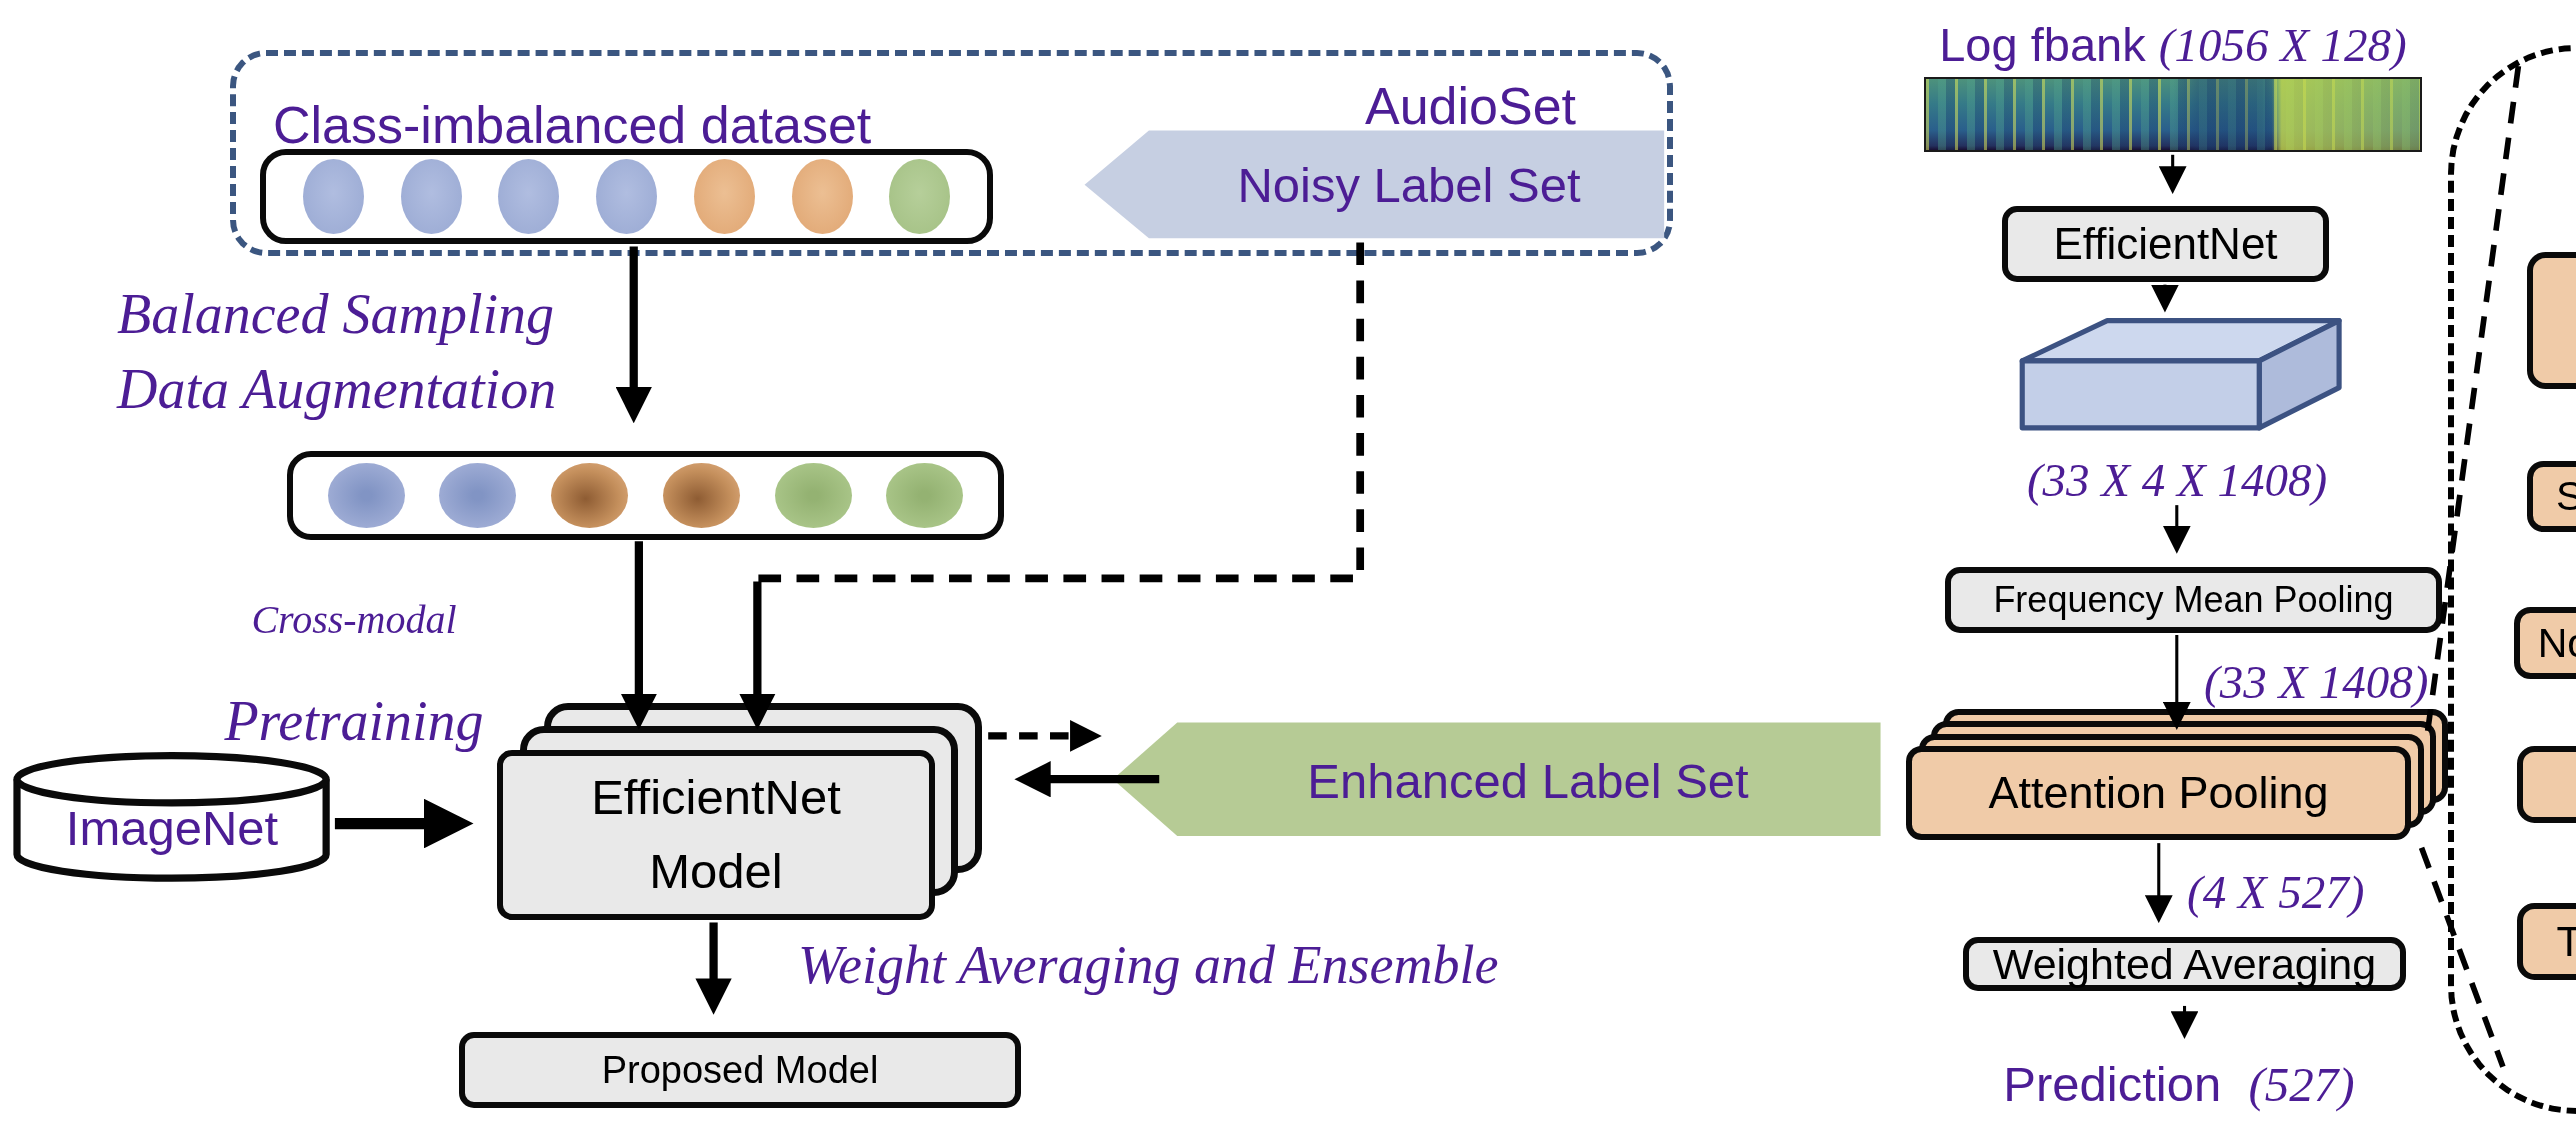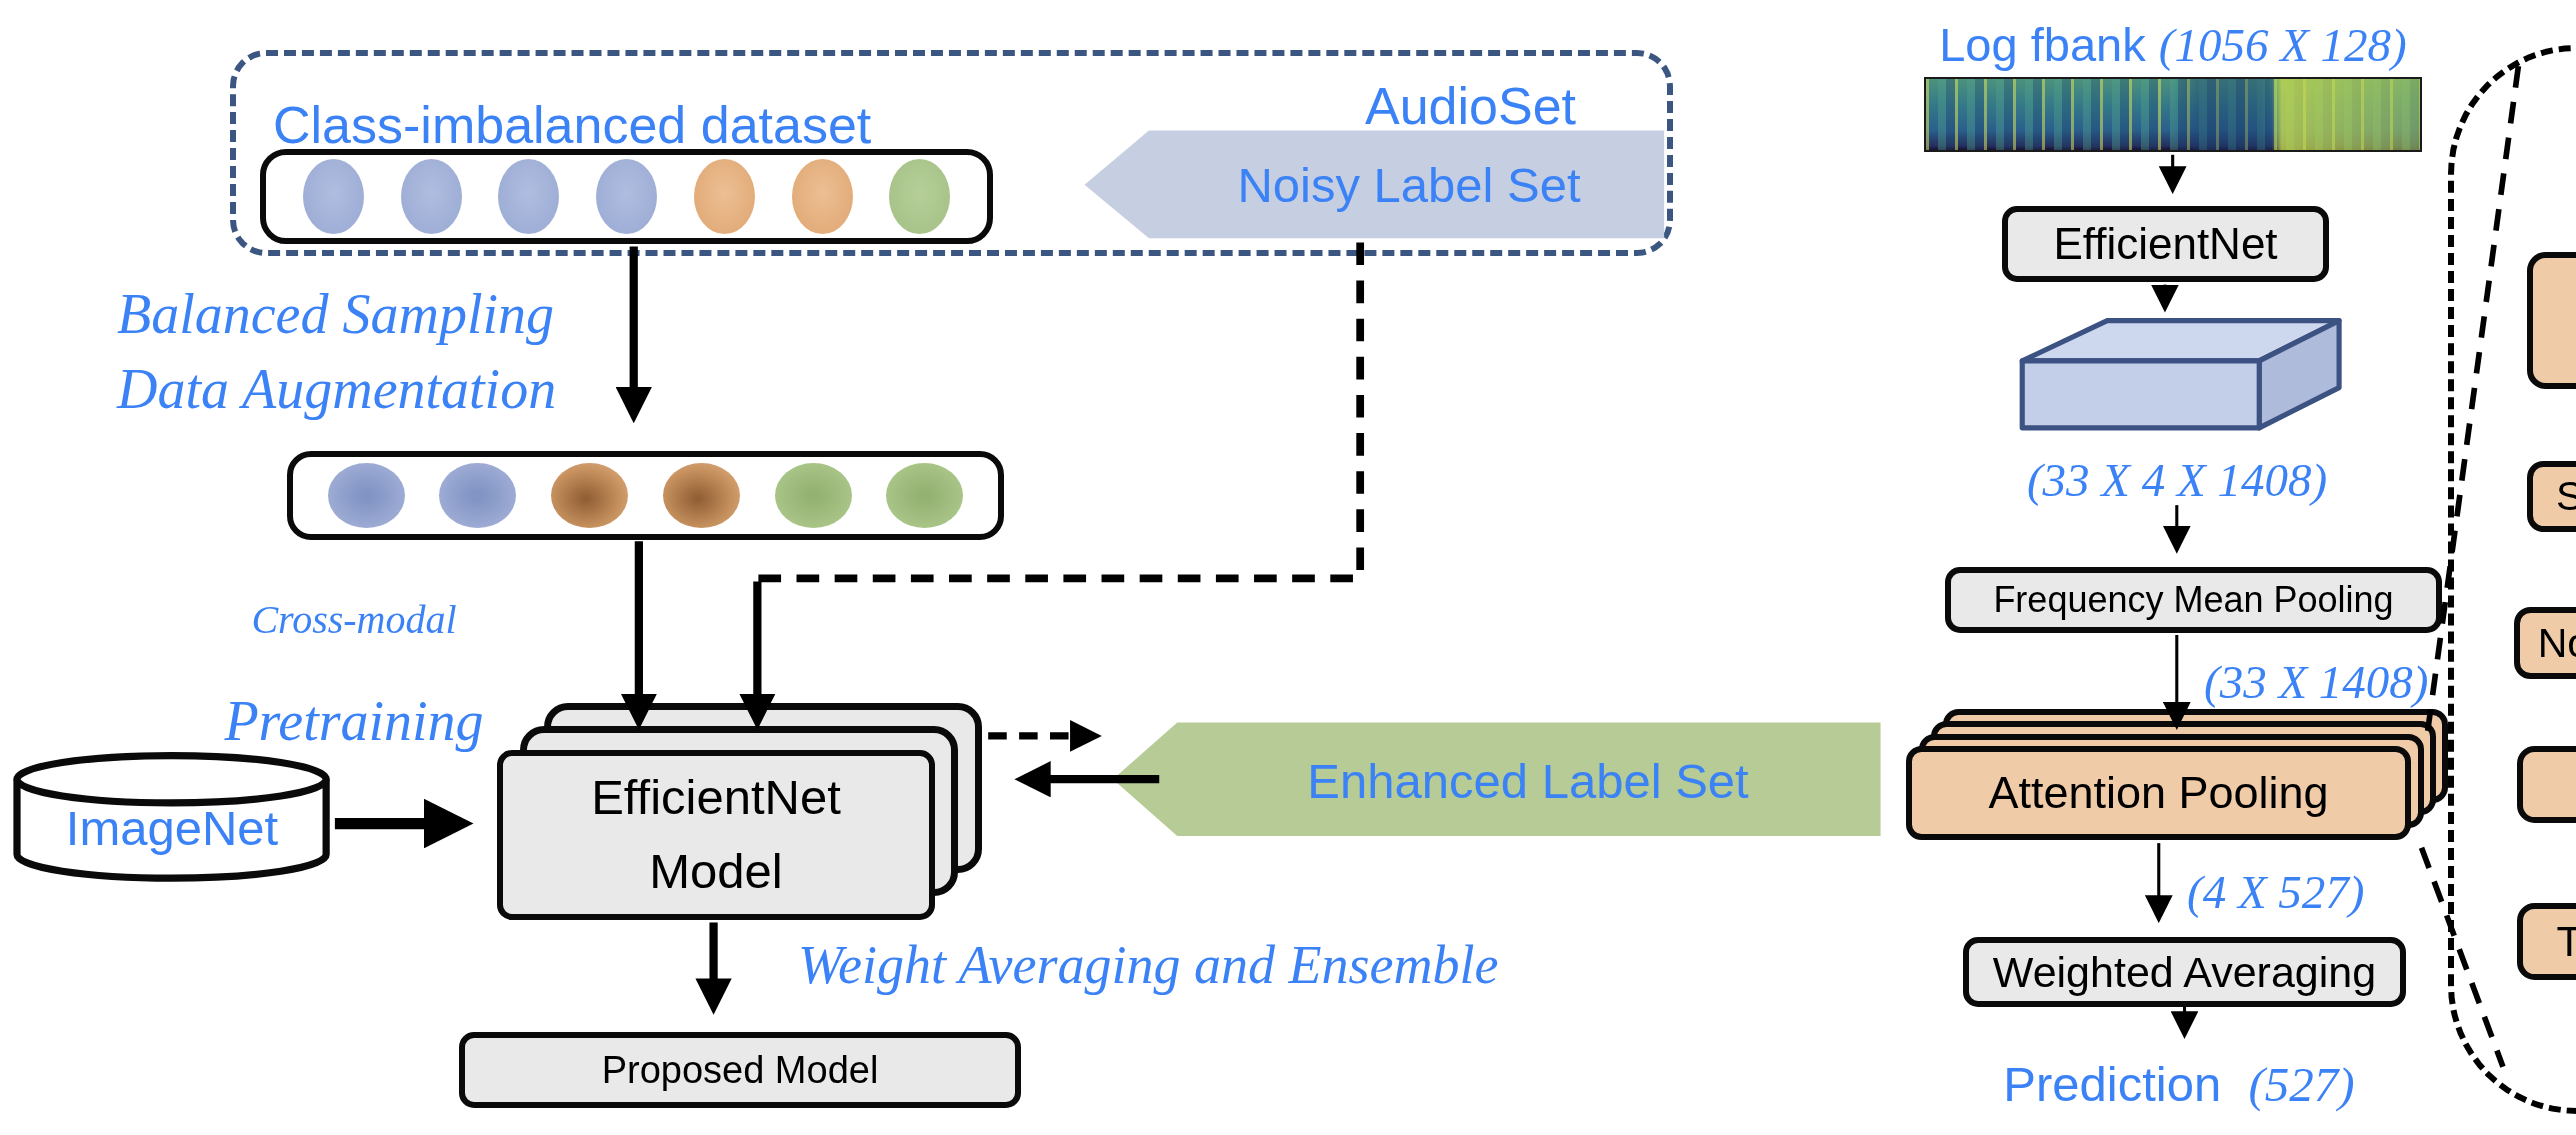--- a/index.html
+++ b/index.html
@@ -4,21 +4,21 @@
 <style>
   * { box-sizing: border-box; margin: 0; padding: 0; }
   html, body { width: 3064px; height: 1136px; background: #ffffff; overflow: hidden; }
   #figure { position: relative; width: 3064px; height: 1136px; background: #ffffff;
             font-family: "Liberation Sans", sans-serif; color: #000; }
 
   svg.layer { position: absolute; left: 0; top: 0; width: 3064px; height: 1136px; pointer-events: none; }
   .under { z-index: 0; }
   .over  { z-index: 5; }
 
-  .lbl { position: absolute; white-space: nowrap; color: #3b82f6; z-index: 4; }
+  .lbl { position: absolute; white-space: nowrap; color: #4c1d95; z-index: 4; }
   .it  { font-family: "Liberation Serif", serif; font-style: italic; }
   .sans{ font-family: "Liberation Sans", sans-serif; font-style: normal; }
   .ctr { transform: translateX(-50%); text-align: center; }
 
   .box { position: absolute; background: var(--gray, #e9e9e9); border: 6.7px solid #0a0a0a;
          border-radius: 15px; display: flex; flex-direction: column; align-items: center;
          justify-content: center; text-align: center; z-index: 2; }
   .tanbox { background: var(--tan, #f0cba8); }
   .sheet { position: absolute; background: var(--tan, #f0cba8); border: 6.7px solid #0a0a0a;
            border-radius: 15.5px; z-index: 1; }
@@ -118,21 +118,21 @@
   <div class="box" style="left:1945px; top:567px; width:497px; height:66px; font-size:36px;">
     <div>Frequency Mean Pooling</div>
   </div>
 
   <div class="sheet" style="left:1943px; top:709px; width:505px; height:94px;"></div>
   <div class="sheet" style="left:1931px; top:721px; width:505px; height:94px;"></div>
   <div class="sheet" style="left:1919px; top:734px; width:505px; height:94px;"></div>
   <div class="box tanbox" style="left:1906px; top:746px; width:505px; height:94px; font-size:45px; border-radius:15.5px;">
     <div>Attention Pooling</div>
   </div>
-  <div class="box" style="left:1963px; top:937px; width:443px; height:70px; font-size:43px;">
+  <div class="box" style="left:1963px; top:937px; width:443px; height:54px; font-size:43px;">
     <div>Weighted Averaging</div>
   </div>
 
   <div id="spectrogram"></div>
 
   <div class="box tanbox" style="left:2527px; top:252px; width:206px; height:137px; font-size:40px; gap:10.3px; border-radius:18.5px;">
     
     
   </div>
 

